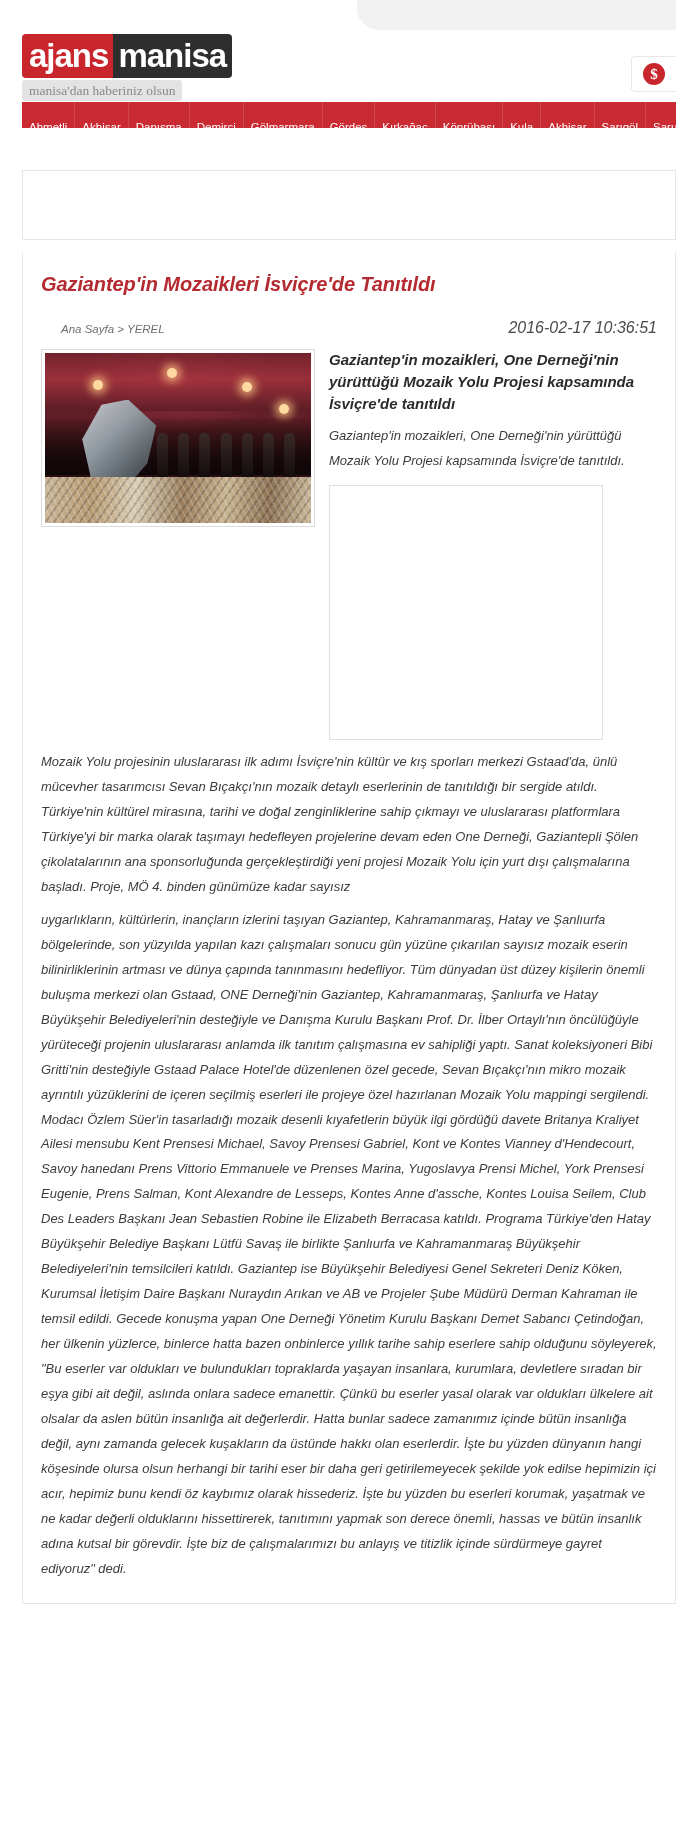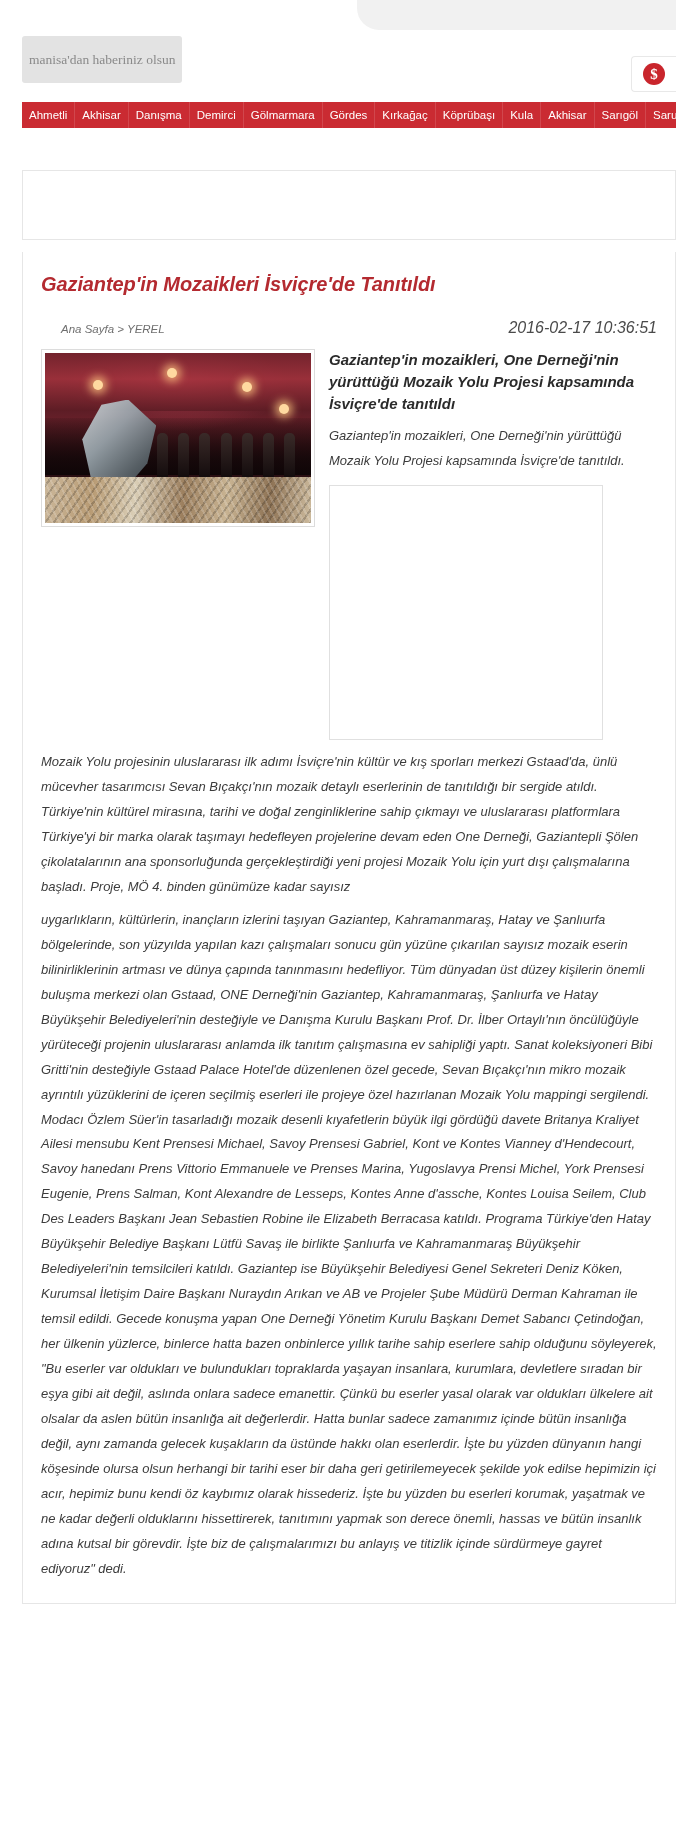--- a/index.html
+++ b/index.html
@@ -96,21 +96,21 @@
     flex: 1;
     font-family: "Liberation Sans", sans-serif;
     letter-spacing: -1px;
   }
   .logo-sub {
     margin-top: 2px;
     background: #e3e3e3;
     color: #8a8a8a;
     font-size: 13.5px;
     line-height: 19px;
-    padding: 14px 7px;
+    padding: 1px 7px;
     border-radius: 3px;
     display: inline-block;
     font-family: "Liberation Serif", serif;
   }
   .currency-badge {
     position: absolute;
     right: 0;
     top: 26px;
     width: 44px;
     height: 34px;
@@ -164,21 +164,21 @@
     margin-left: 22px;
     display: flex;
     align-items: stretch;
     white-space: nowrap;
     overflow: hidden;
   }
   .districtnav a {
     color: #ffffff;
     font-size: 11.5px;
     line-height: 26px;
-    padding: 0 7px;
+    padding: 12px 7px;
     text-decoration: none;
     border-right: 1px solid #d1474d;
     font-family: "Liberation Sans", sans-serif;
   }
 
   
   .gap-1 { height: 42px; }
   .panel {
     margin: 0 0 0 22px;
     border: 1px solid #e6e6e6;
@@ -314,20 +314,24 @@
 <body>
 
 <div class="page">
 
   <div class="topbar">
     <div class="topbar-shade"></div>
   </div>
 
   <div class="masthead">
     <div class="logo-wrap">
+      <div class="logo-main">
+        <span class="logo-a">ajans</span>
+        <span class="logo-b">manisa</span>
+      </div>
       <div class="logo-sub">manisa'dan haberiniz olsun</div>
     </div>
     <div class="currency-badge">
       <span class="currency-circle">$</span>
     </div>
   </div>
 
 
   <nav class="districtnav">
     <a href="#">Ahmetli</a>

